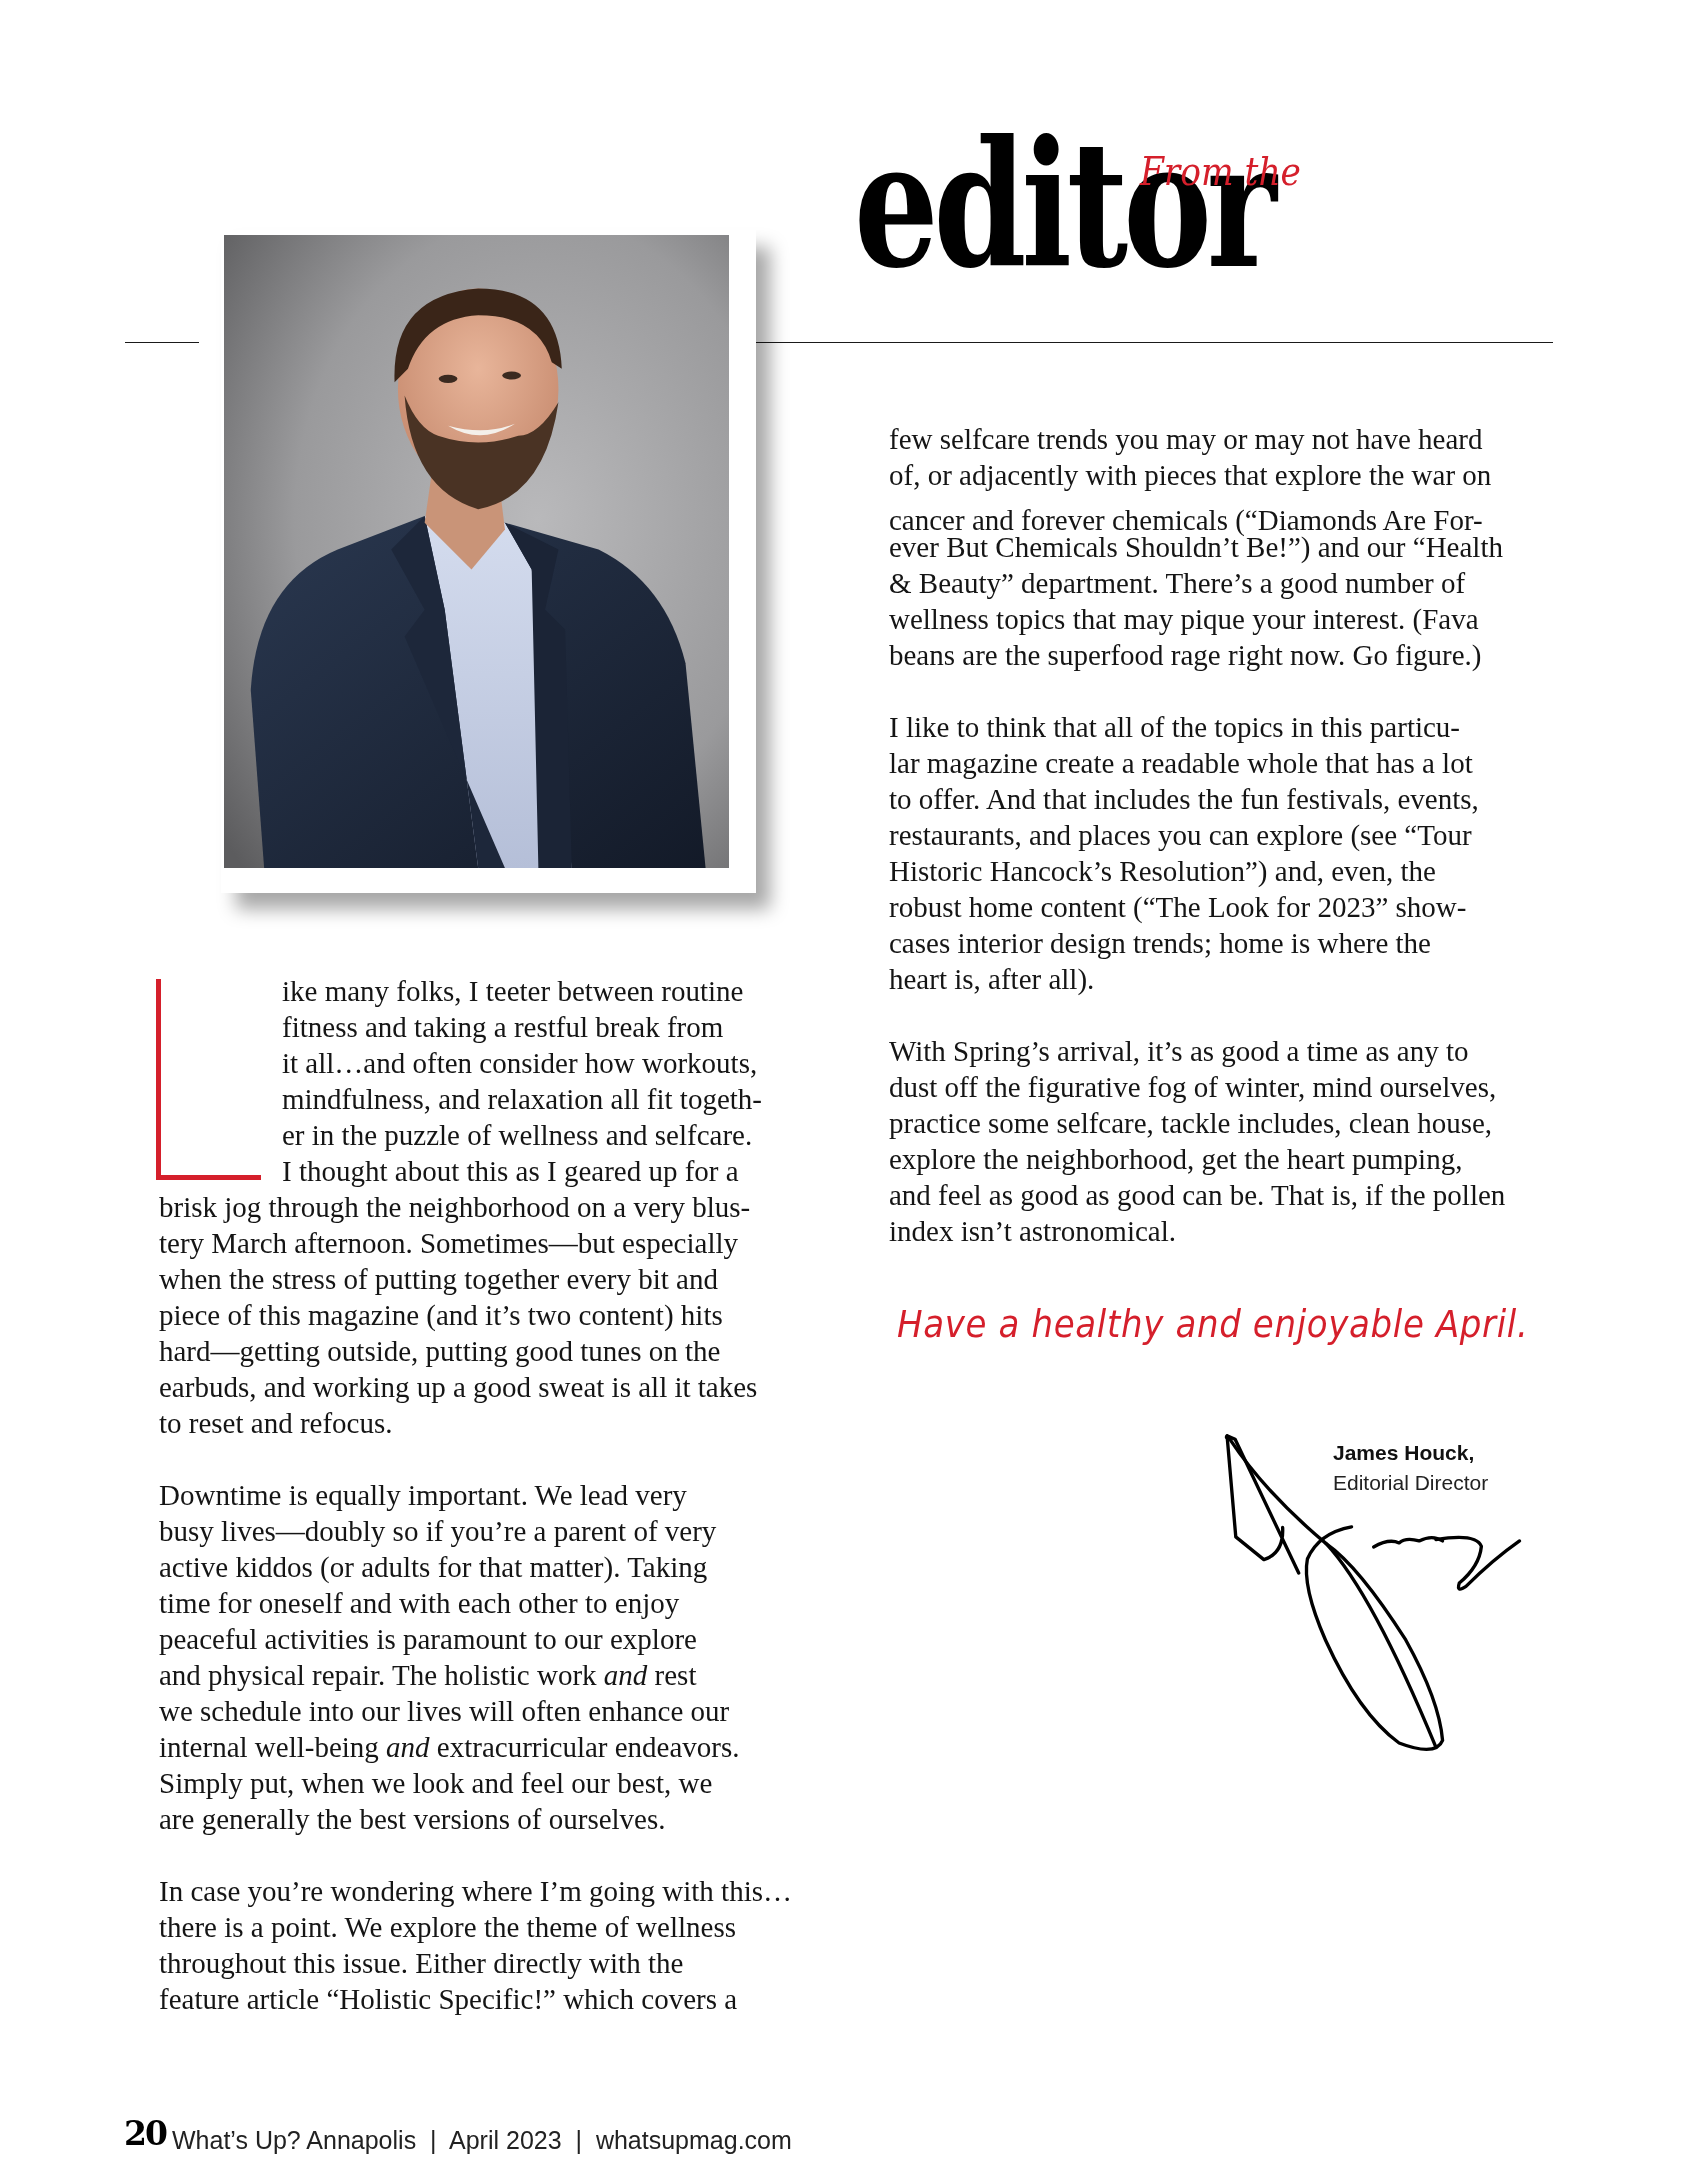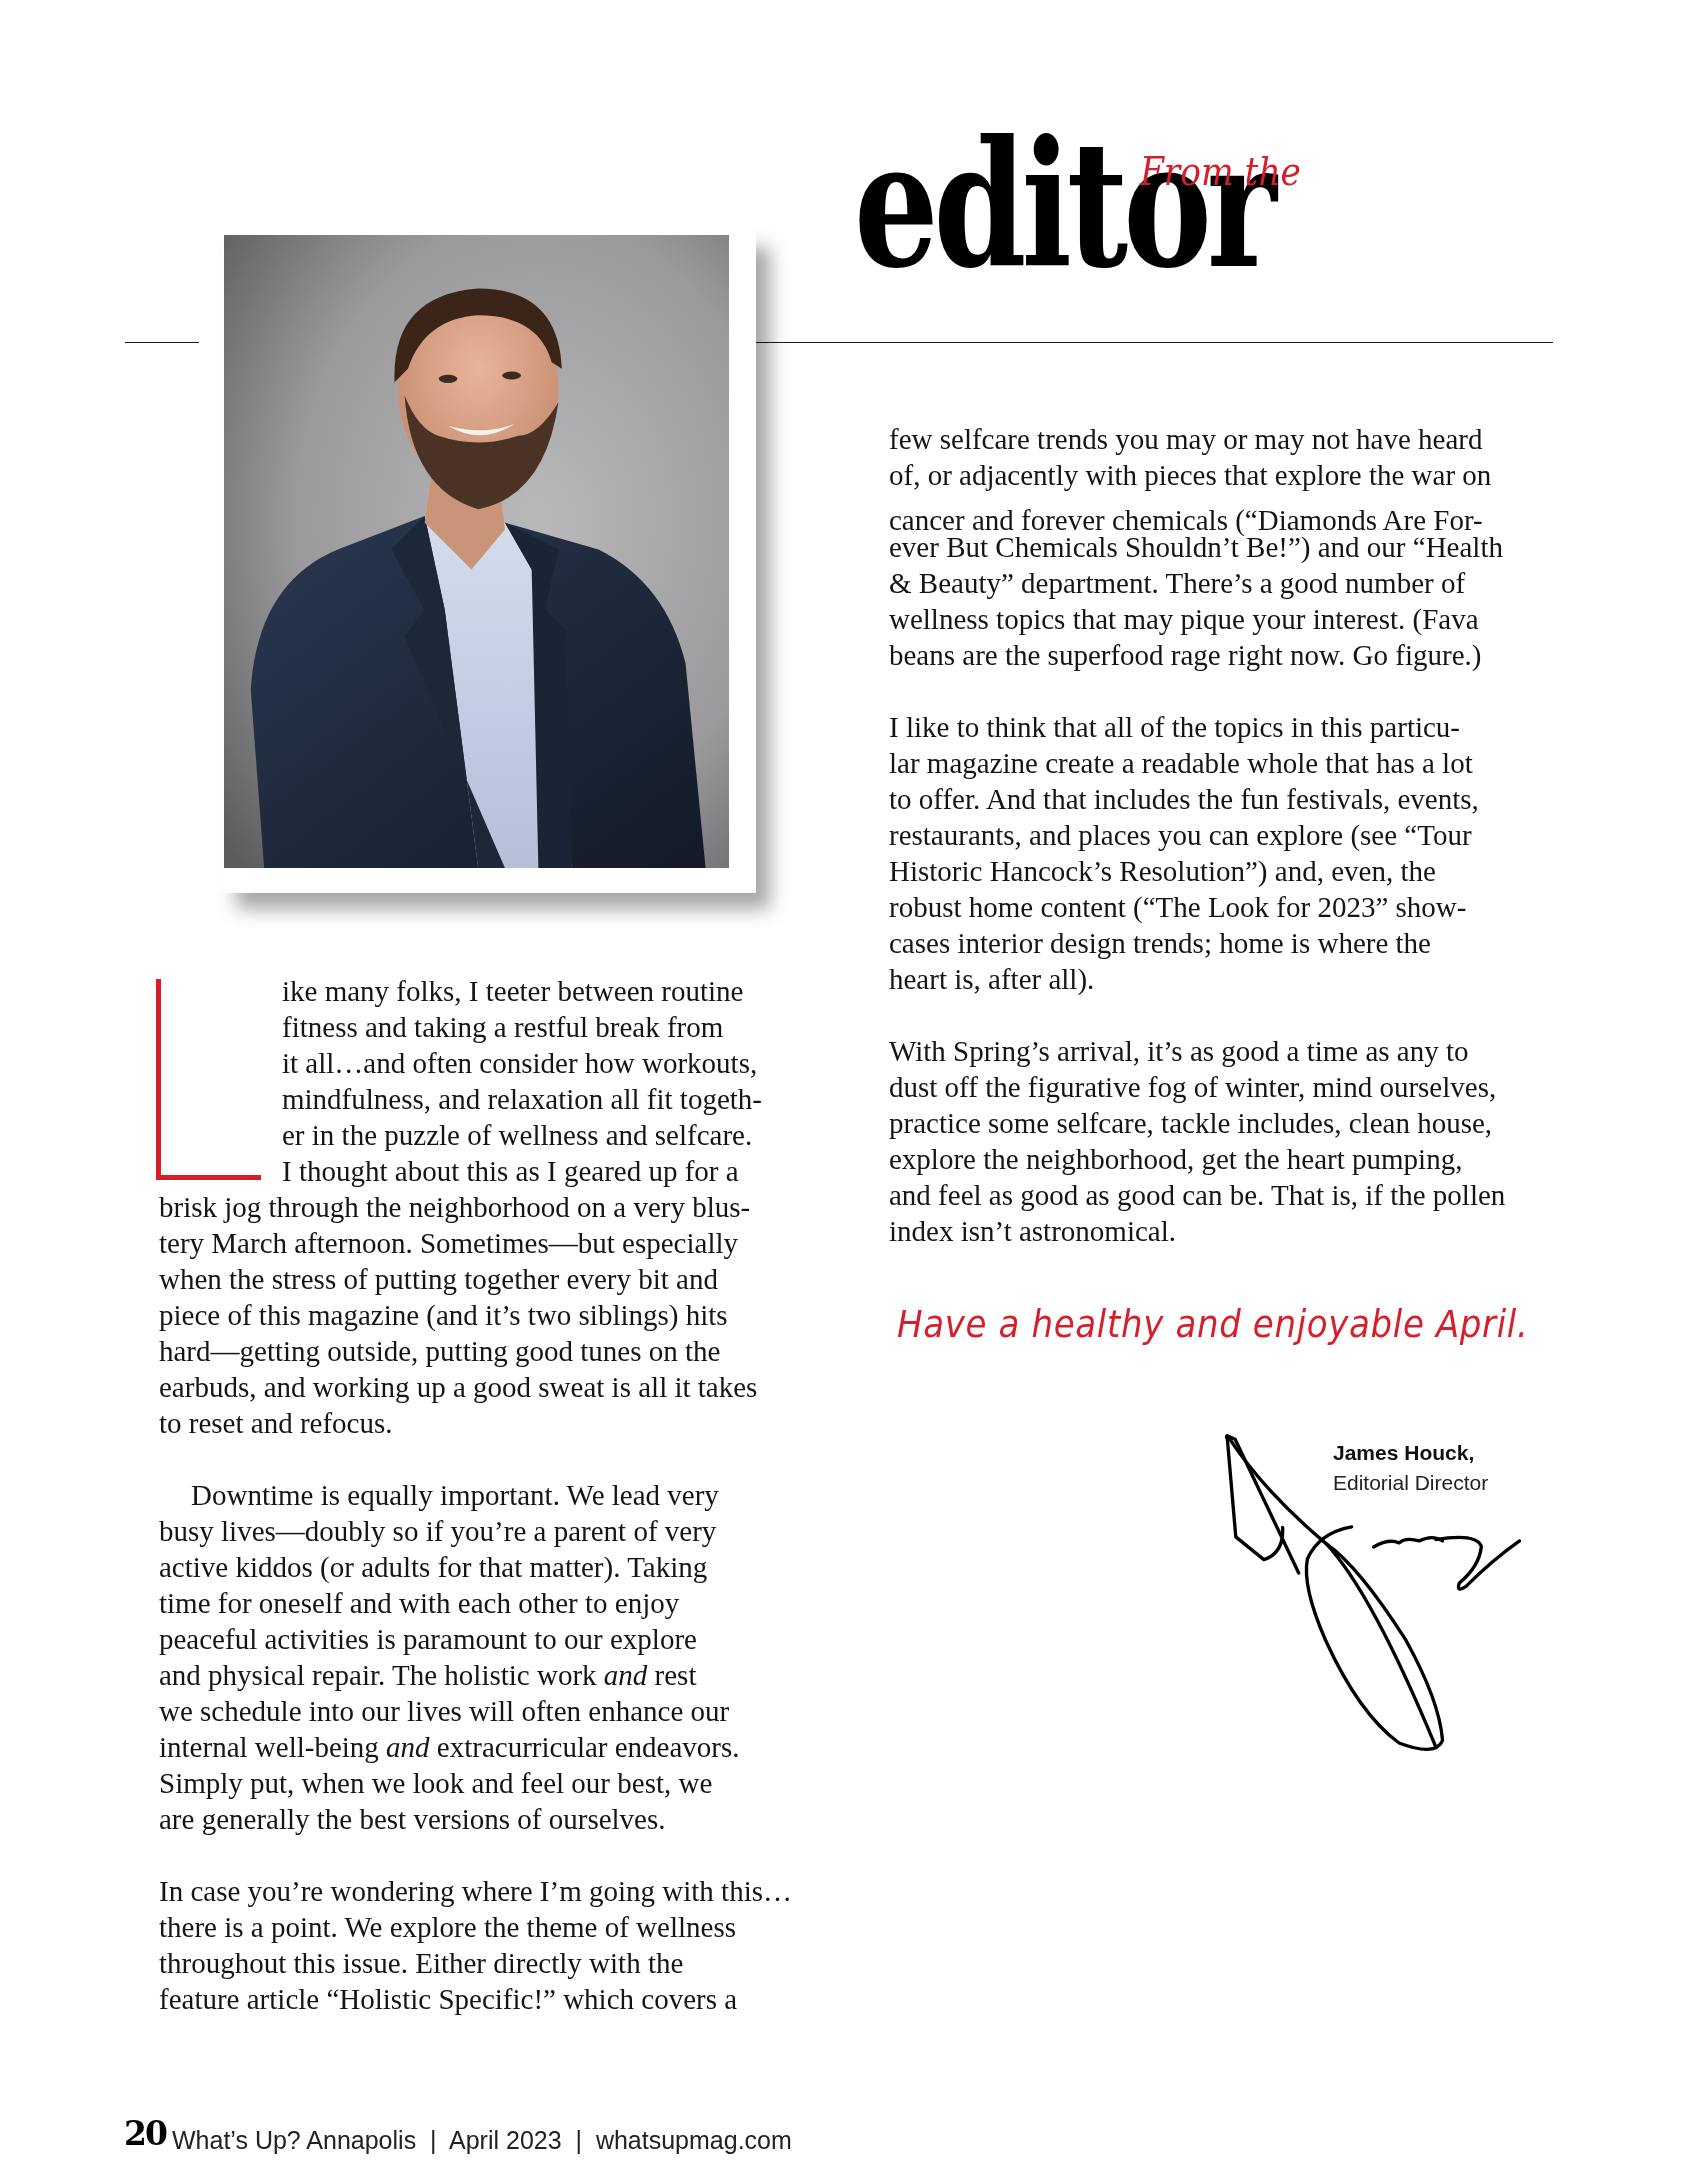--- a/index.html
+++ b/index.html
@@ -83,25 +83,25 @@
 <div class="col" id="leftcol" style="left:159px; top:0;">
     <div class="line" style="top: 977px; left: 123px;">ike many folks, I teeter between routine</div>
     <div class="line" style="top: 1013px; left: 123px;">fitness and taking a restful break from</div>
     <div class="line" style="top: 1049px; left: 123px;">it all…and often consider how workouts,</div>
     <div class="line" style="top: 1085px; left: 123px;">mindfulness, and relaxation all fit togeth-</div>
     <div class="line" style="top: 1121px; left: 123px;">er in the puzzle of wellness and selfcare.</div>
     <div class="line" style="top: 1157px; left: 123px;">I thought about this as I geared up for a</div>
     <div class="line" style="top: 1193px;">brisk jog through the neighborhood on a very blus-</div>
     <div class="line" style="top: 1229px;">tery March afternoon. Sometimes—but especially</div>
     <div class="line" style="top: 1265px;">when the stress of putting together every bit and</div>
-    <div class="line" style="top: 1301px;">piece of this magazine (and it’s two siblings) hits</div>
+    <div class="line" style="top: 1301px;">piece of this magazine (and it’s two content) hits</div>
     <div class="line" style="top: 1337px;">hard—getting outside, putting good tunes on the</div>
     <div class="line" style="top: 1373px;">earbuds, and working up a good sweat is all it takes</div>
     <div class="line" style="top: 1409px;">to reset and refocus.</div>
-    <div class="line" style="top: 1481px; margin-left: 32px;">Downtime is equally important. We lead very</div>
+    <div class="line" style="top: 1481px;">Downtime is equally important. We lead very</div>
     <div class="line" style="top: 1517px;">busy lives—doubly so if you’re a parent of very</div>
     <div class="line" style="top: 1553px;">active kiddos (or adults for that matter). Taking</div>
     <div class="line" style="top: 1589px;">time for oneself and with each other to enjoy</div>
     <div class="line" style="top: 1625px;">peaceful activities is paramount to our explore</div>
     <div class="line" style="top: 1661px;">and physical repair. The holistic work <i>and</i> rest</div>
     <div class="line" style="top: 1697px;">we schedule into our lives will often enhance our</div>
     <div class="line" style="top: 1733px;">internal well-being <i>and</i> extracurricular endeavors.</div>
     <div class="line" style="top: 1769px;">Simply put, when we look and feel our best, we</div>
     <div class="line" style="top: 1805px;">are generally the best versions of ourselves.</div>
     <div class="line" style="top: 1877px;">In case you’re wondering where I’m going with this…</div>

